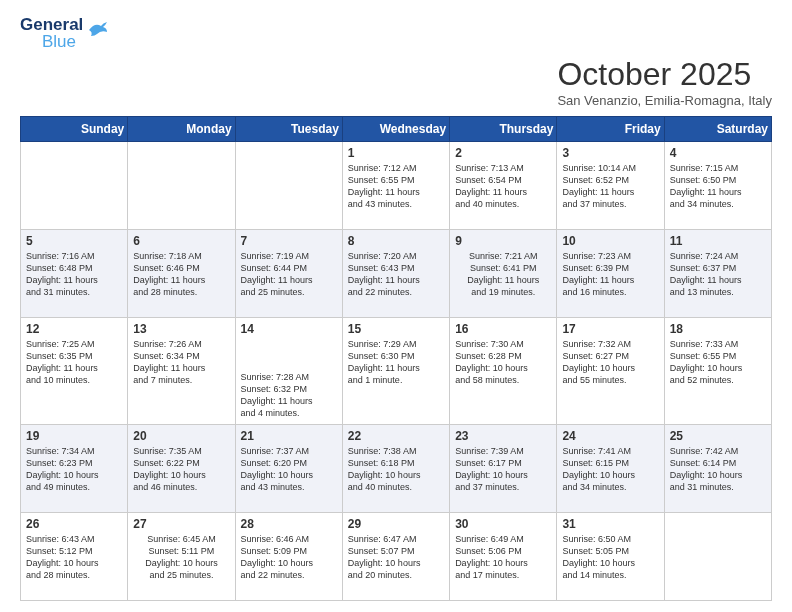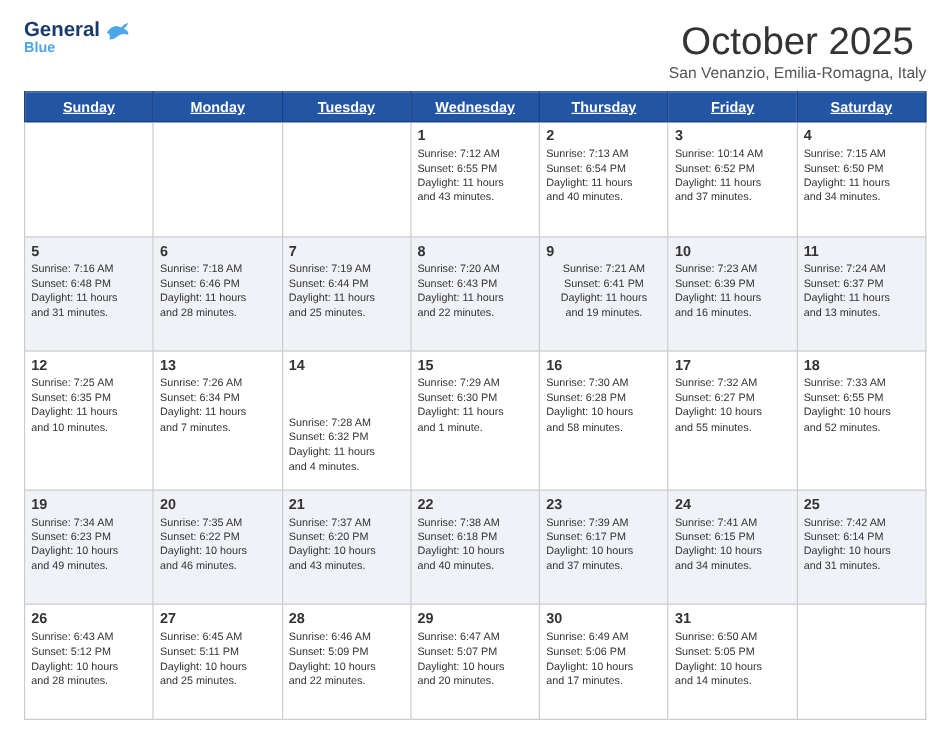--- a/index.html
+++ b/index.html
@@ -22,47 +22,47 @@
       justify-content: space-between;
       align-items: flex-start;
       margin-bottom: 8px;
     }
     .logo {
       display: flex;
       flex-direction: column;
       align-items: flex-start;
     }
     .header-right {
-      text-align: center;
+      text-align: left;
+      margin-top: 40px;
     }
     .month-title {
       font-size: 32px;
       color: #333;
       font-weight: 300;
     }
     .location {
       font-size: 13px;
       color: #555;
     }
     .calendar {
       flex: 1;
       border: 1px solid #ccc;
       border-collapse: collapse;
       width: 100%;
       table-layout: fixed;
     }
     .calendar th {
       background: #2255a4;
       color: #fff;
-      text-align: center;
+      text-align: right;
       padding: 5px 3px;
       font-size: 12px;
       font-weight: bold;
       border: 1px solid #1a4080;
-      text-decoration: underline;
     }
     .calendar td {
       vertical-align: top;
       border: 1px solid #ccc;
       padding: 4px 5px;
       font-size: 9.5px;
       color: #333;
       height: 88px;
     }
     .day-number {
@@ -92,21 +92,21 @@
   </style>
 </head>
 <body>
 
 <div class="page">
   <div class="header">
     <div class="logo">
       <div style="display:flex;align-items:center;gap:2px;">
         <div style="display:flex;flex-direction:column;line-height:1;">
           <span style="font-size:17px;font-weight:bold;color:#1a3a6b;">General</span>
-          <span style="font-size:12px;font-weight:bold;color:#4da6e8;">Blue</span>
+          <span style="font-size:17px;font-weight:normal;color:#4da6e8;margin-left:22px;">Blue</span>
         </div>
         <div style="margin-left:2px;margin-top:-4px;">
           <svg width="22" height="18" viewBox="0 0 22 18">
             <path d="M2,10 Q8,2 14,6 Q16,3 20,2 Q18,6 16,7 Q20,8 20,12 Q14,10 10,14 Q8,16 4,16 Q6,12 2,10Z" fill="#4da6e8"></path>
           </svg>
         </div>
       </div>
     </div>
     <div class="header-right">
       <div class="month-title">October 2025</div>
@@ -316,21 +316,21 @@
         <tr>
           <td>
             <span class="day-number">26</span>
             <div class="day-info" style="white-space: pre-line;">Sunrise: 6:43 AM
 Sunset: 5:12 PM
 Daylight: 10 hours
 and 28 minutes.</div>
           </td>
           <td>
             <span class="day-number">27</span>
-            <div class="day-info" style="white-space: pre-line;">Sunrise: 6:45 AM
+            <div class="day-info" style="white-space: pre-line; text-align: center;">Sunrise: 6:45 AM
 Sunset: 5:11 PM
 Daylight: 10 hours
 and 25 minutes.</div>
           </td>
           <td>
             <span class="day-number">28</span>
             <div class="day-info" style="white-space: pre-line;">Sunrise: 6:46 AM
 Sunset: 5:09 PM
 Daylight: 10 hours
 and 22 minutes.</div>

